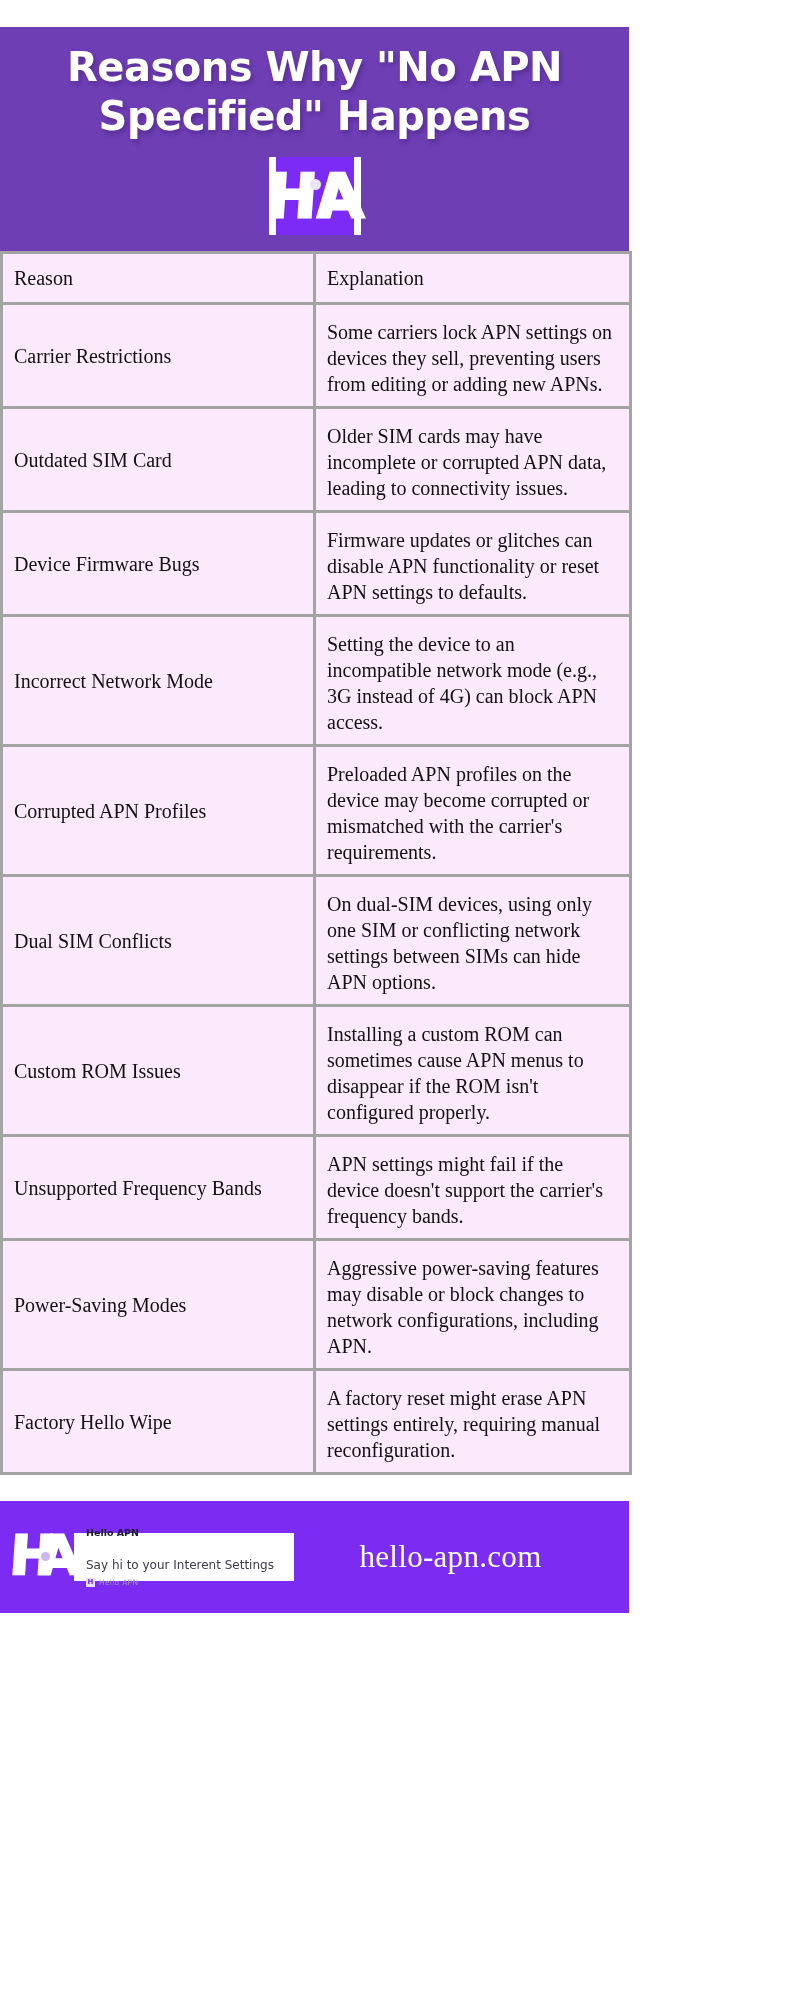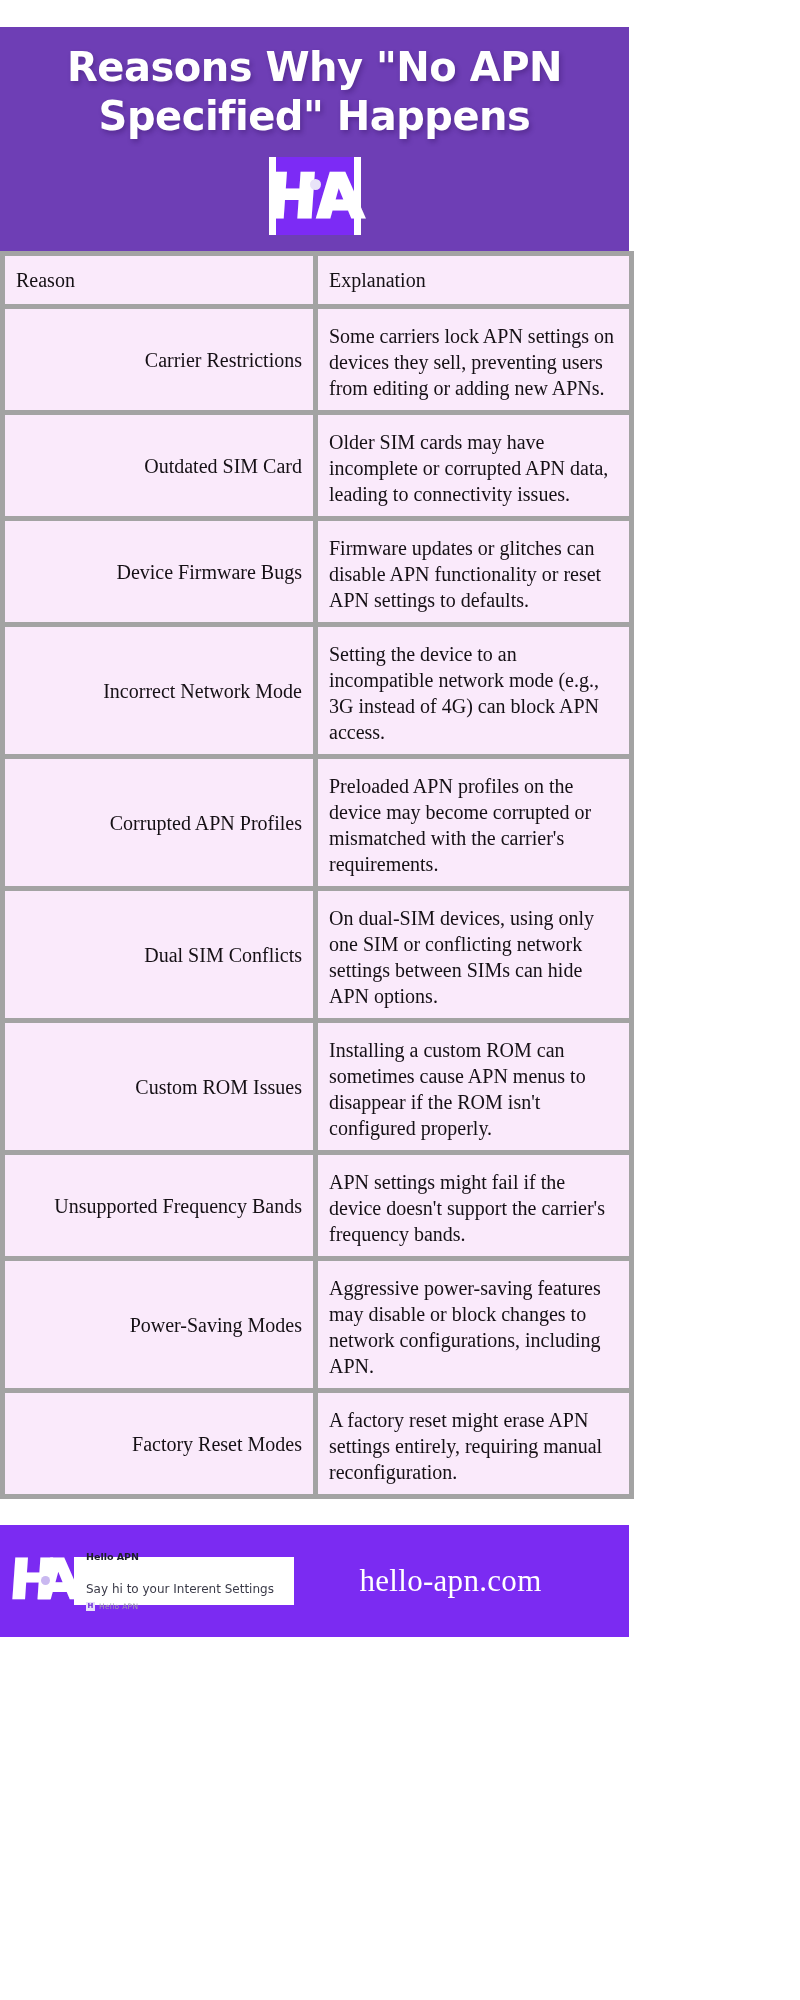--- a/index.html
+++ b/index.html
@@ -116,40 +116,39 @@
     width: 629px;
     border-collapse: collapse;
     table-layout: fixed;
     background: #FAEAFB;
   }
   table.data col.c1 { width: 313px; }
   table.data col.c2 { width: 316px; }
 
   table.data th,
   table.data td {
-    border: 5px solid #a3a3a3;
+    border: 3px solid #a3a3a3;
     background: #FAEAFB;
     vertical-align: middle;
     padding: 9px 11px;
     font-family: "Liberation Serif", serif;
     font-size: 20px;
     line-height: 1.30;
     color: #151015;
     text-align: left;
     font-weight: normal;
   }
 
   table.data th {
     padding-top: 11px;
     padding-bottom: 11px;
   }
 
   table.data td.reason {
     vertical-align: middle;
-    text-align: right;
   }
   table.data td.explanation {
     vertical-align: top;
     padding-top: 14px;
   }
 
   
   .footer {
     position: relative;
     width: 629px;
@@ -315,21 +314,21 @@
           </tr>
           <tr>
             <td class="reason">Unsupported Frequency Bands</td>
             <td class="explanation">APN settings might fail if the device doesn't support the carrier's frequency bands.</td>
           </tr>
           <tr>
             <td class="reason">Power-Saving Modes</td>
             <td class="explanation">Aggressive power-saving features may disable or block changes to network configurations, including APN.</td>
           </tr>
           <tr>
-            <td class="reason">Factory Reset Modes</td>
+            <td class="reason">Factory Hello Wipe</td>
             <td class="explanation">A factory reset might erase APN settings entirely, requiring manual reconfiguration.</td>
           </tr>
         </tbody>
       </table>
     </div>
 
     <div class="footer">
 
       <div class="footer-logo">
         <div class="fl-plate"></div>

